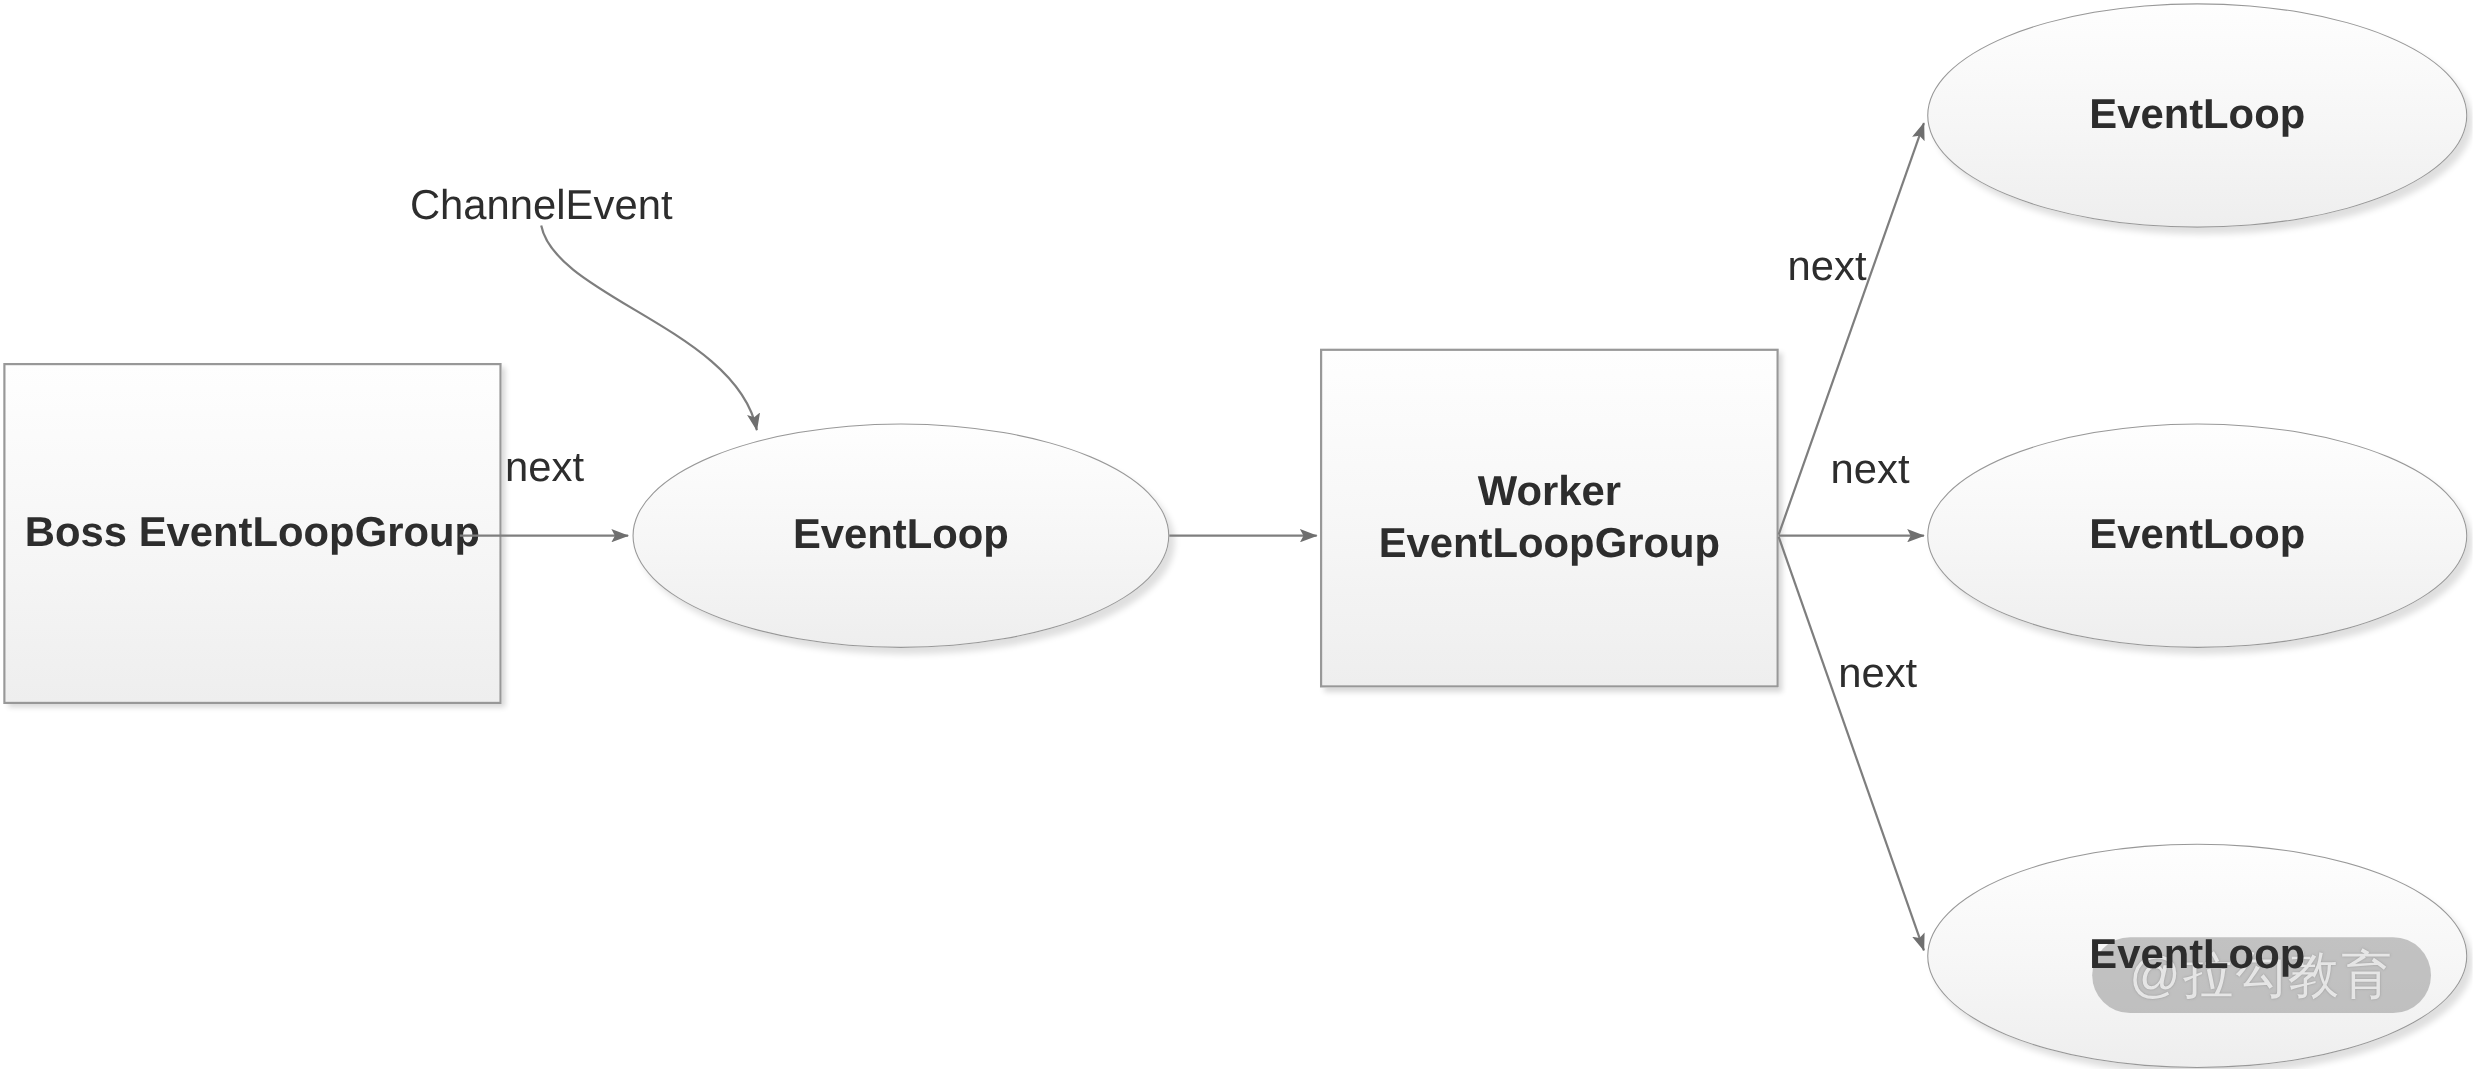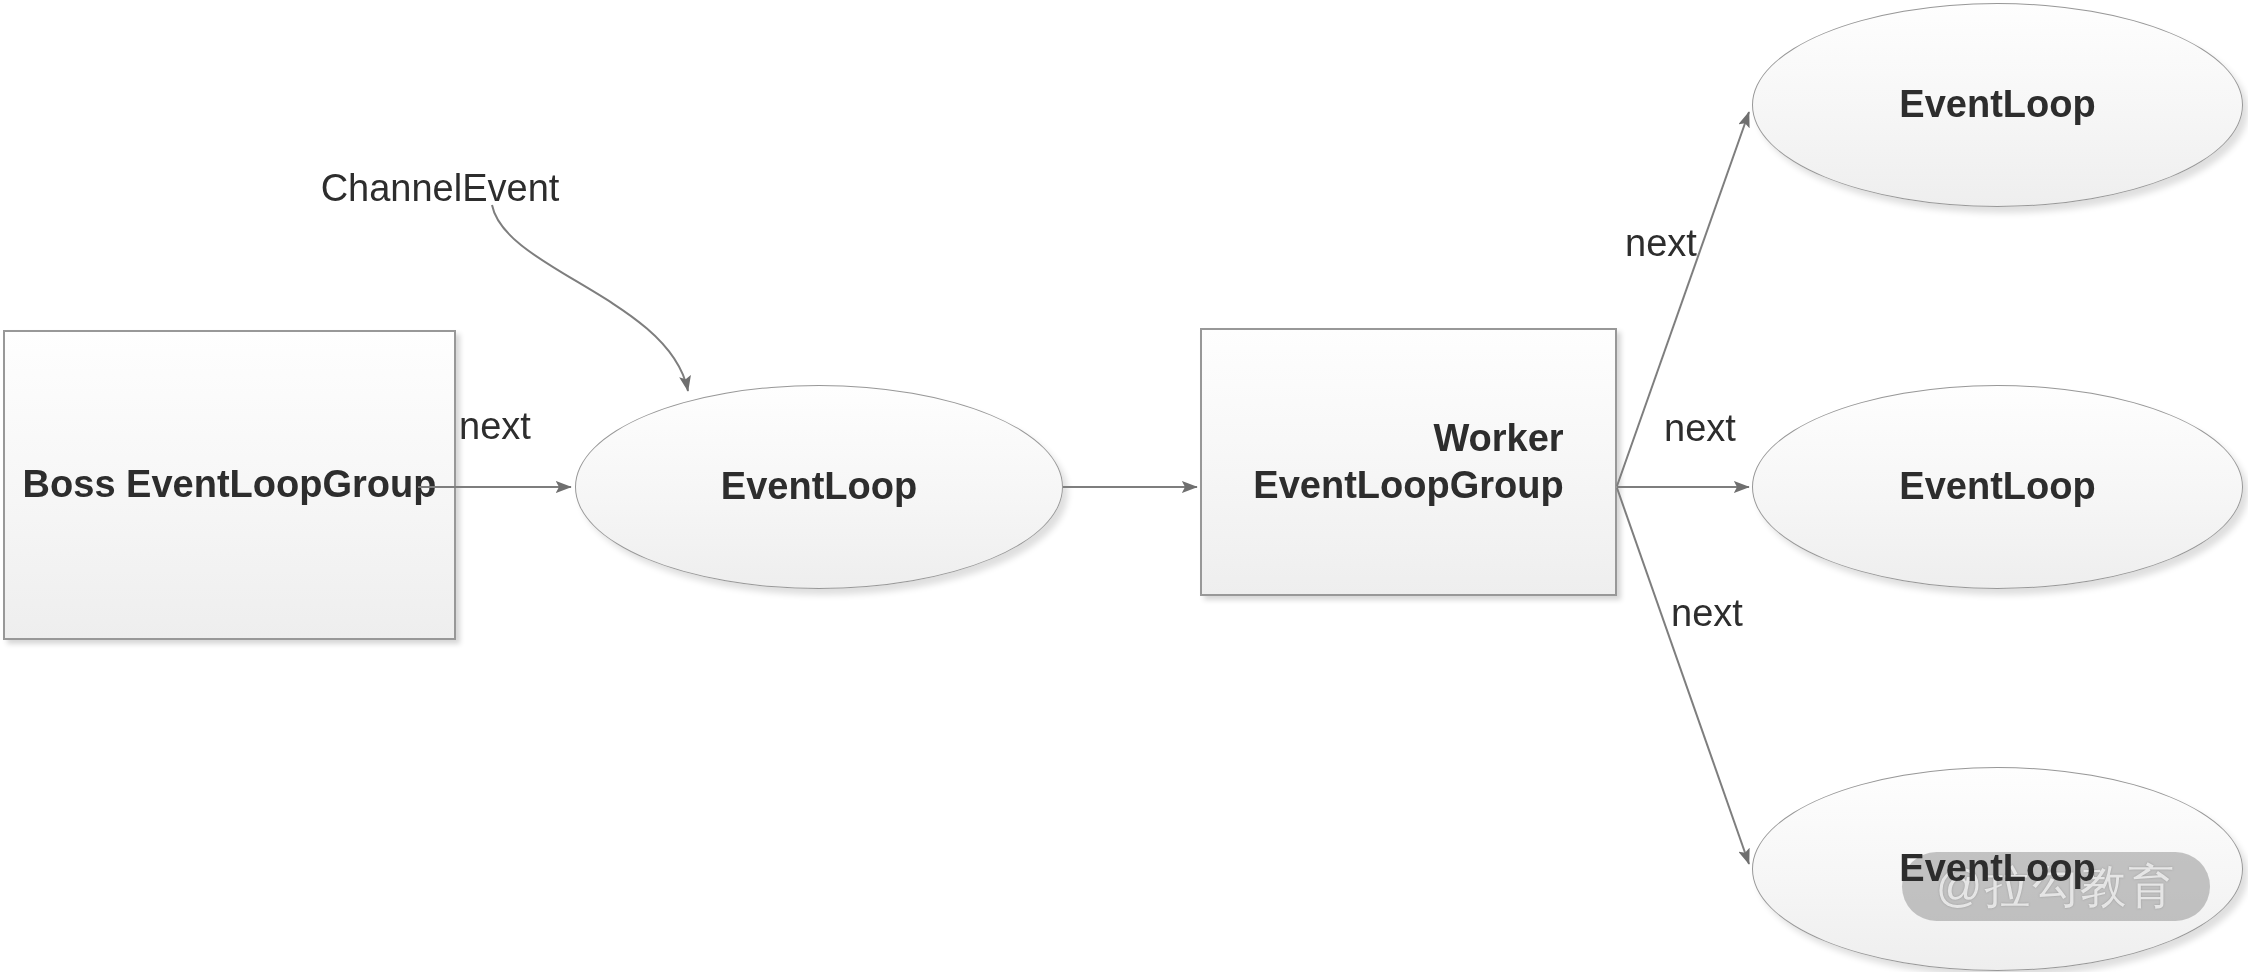--- a/index.html
+++ b/index.html
@@ -72,27 +72,27 @@
     color: rgba(235,235,235,0.92);
     text-shadow: 0 0 2px rgba(120,120,120,0.6);
   }
   .label-above-watermark {
     position: relative;
     z-index: 3;
   }
   
   #node-boss          { left: 3px;    top: 330px; width: 453px; height: 310px; }
   #node-eventloop-main{ left: 575px;  top: 385px; width: 488px; height: 204px; }
-  #node-worker        { left: 1200px; top: 328px; width: 417px; height: 268px; text-align: right; }
+  #node-worker        { left: 1200px; top: 317px; width: 417px; height: 308px; }
   #node-eventloop-top { left: 1752px; top: 3px;   width: 491px; height: 204px; }
   #node-eventloop-mid { left: 1752px; top: 385px; width: 491px; height: 204px; }
   #node-eventloop-bot { left: 1752px; top: 767px; width: 491px; height: 204px; }
   
   #label-next-boss    { left: 495px;  top: 426px; }
-  #label-channelevent { left: 440px;  top: 188px; }
+  #label-channelevent { left: 492px;  top: 188px; }
   #label-next-top     { left: 1661px; top: 243px; }
   #label-next-mid     { left: 1700px; top: 428px; }
   #label-next-bot     { left: 1707px; top: 613px; }
 </style>
 </head>
 <body>
 
 <div id="canvas">
 
   <div id="node-boss" class="node rect">

